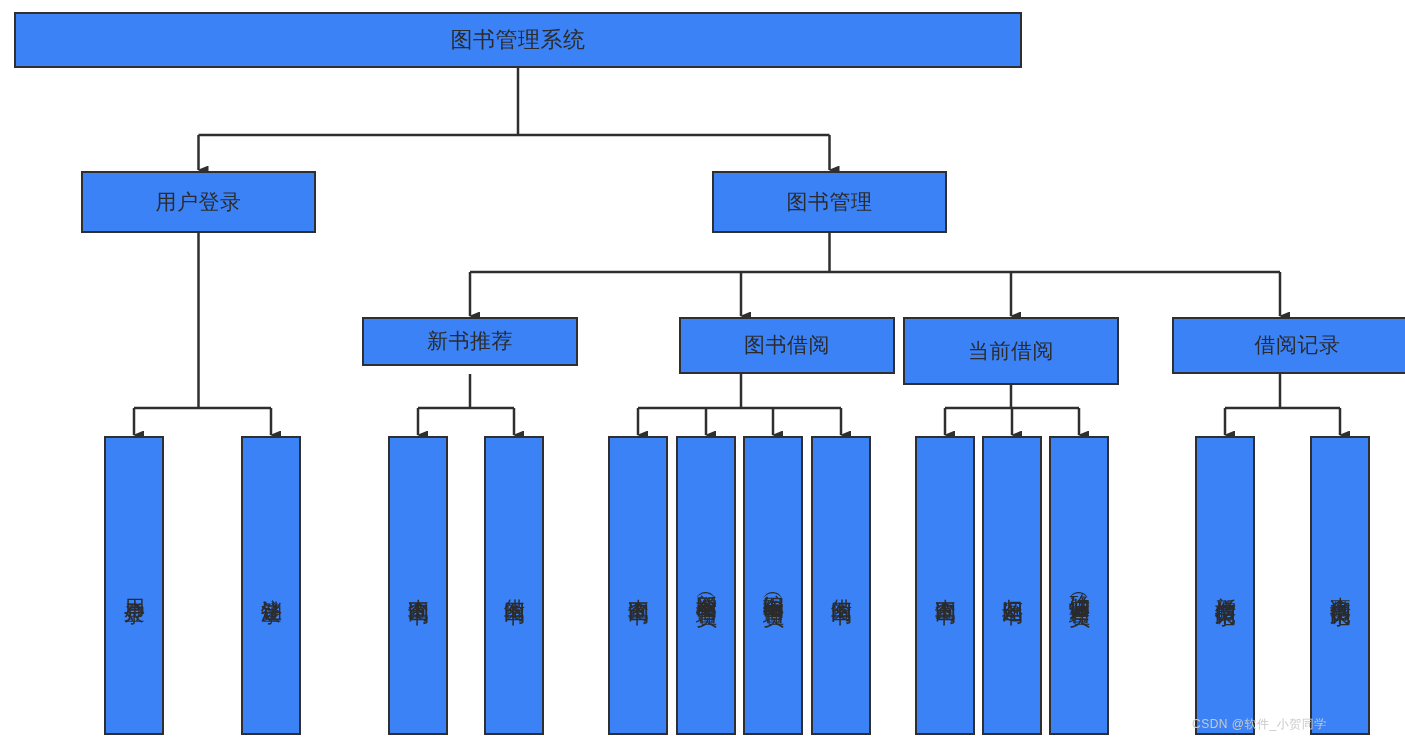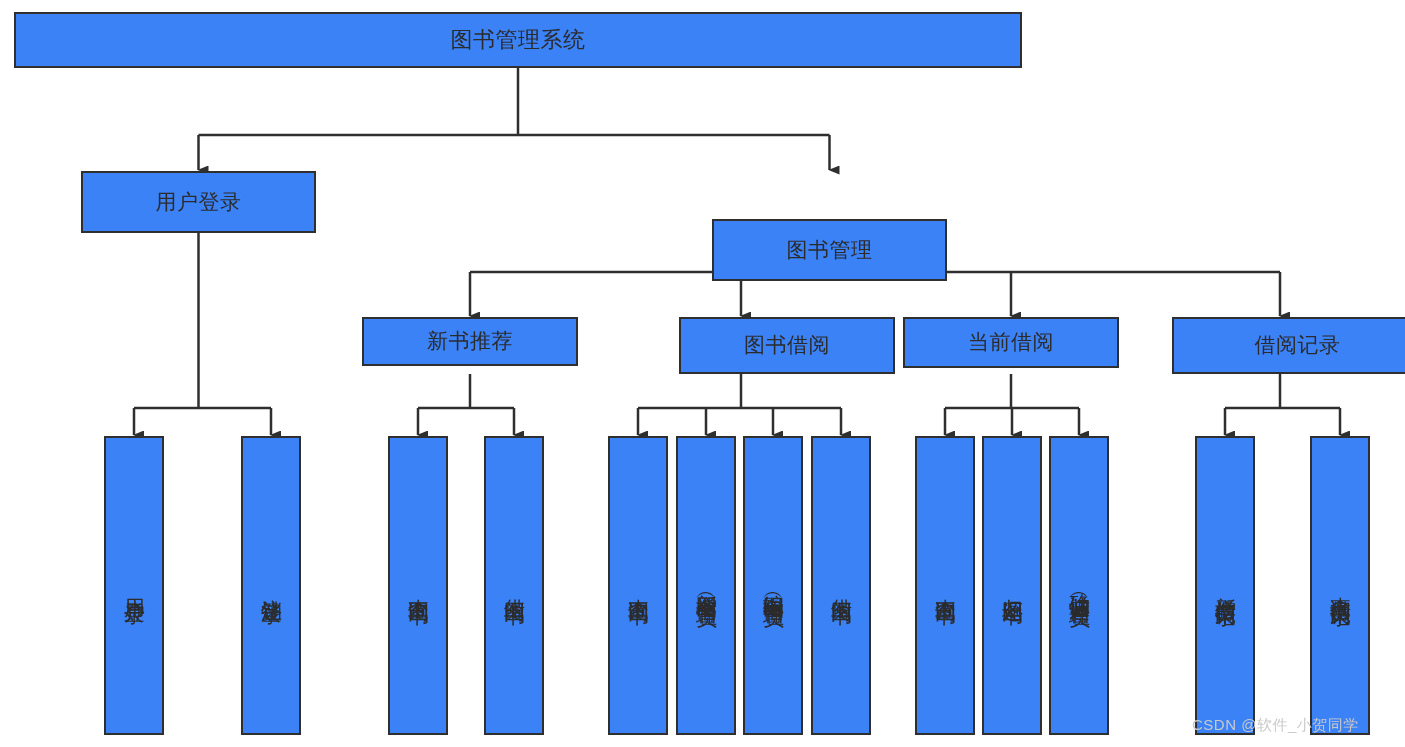--- a/index.html
+++ b/index.html
@@ -53,21 +53,21 @@
     text-orientation: upright;
     font-size: 21px;
     letter-spacing: 2px;
   }
   .node.root .label {
     font-size: 22px;
   }
   .watermark {
     position: absolute;
     color: #c9c9c9;
-    font-size: 15px;
+    font-size: 12px;
     white-space: nowrap;
     letter-spacing: 0.5px;
     font-family: "Liberation Sans", "DejaVu Sans", sans-serif;
   }
 </style>
 </head>
 <body>
 
 <div id="diagram-root">
   <svg id="connector-layer" viewBox="0 0 1405 747" width="1405" height="747" xmlns="http://www.w3.org/2000/svg">
@@ -113,30 +113,30 @@
       </g>
   </svg>
 
   <div id="node-layer">
       <div class="node horizontal root" style="left: 14px; top: 12px; width: 1008px; height: 56px;">
         <span class="label">图书管理系统</span>
       </div>
       <div class="node horizontal" style="left: 81px; top: 171px; width: 235px; height: 62px;">
         <span class="label">用户登录</span>
       </div>
-      <div class="node horizontal" style="left: 712px; top: 171px; width: 235px; height: 62px; margin-top: 48px;">
+      <div class="node horizontal" style="left: 712px; top: 171px; width: 235px; height: 62px;">
         <span class="label">图书管理</span>
       </div>
       <div class="node horizontal" style="left: 362px; top: 317px; width: 216px; height: 49px;">
         <span class="label">新书推荐</span>
       </div>
       <div class="node horizontal" style="left: 633px; top: 317px; width: 216px; height: 57px; margin-left: 46px;">
         <span class="label">图书借阅</span>
       </div>
-      <div class="node horizontal" style="left: 903px; top: 317px; width: 216px; height: 51px;">
+      <div class="node horizontal" style="left: 903px; top: 317px; width: 216px; height: 68px;">
         <span class="label">当前借阅</span>
       </div>
       <div class="node horizontal" style="left: 1172px; top: 317px; width: 251px; height: 57px;">
         <span class="label">借阅记录</span>
       </div>
       <div class="node vertical" style="left: 104px; top: 436px; width: 60px; height: 299px;">
         <span class="label">用户登录</span>
       </div>
       <div class="node vertical" style="left: 241px; top: 436px; width: 60px; height: 299px;">
         <span class="label">注销登录</span>

